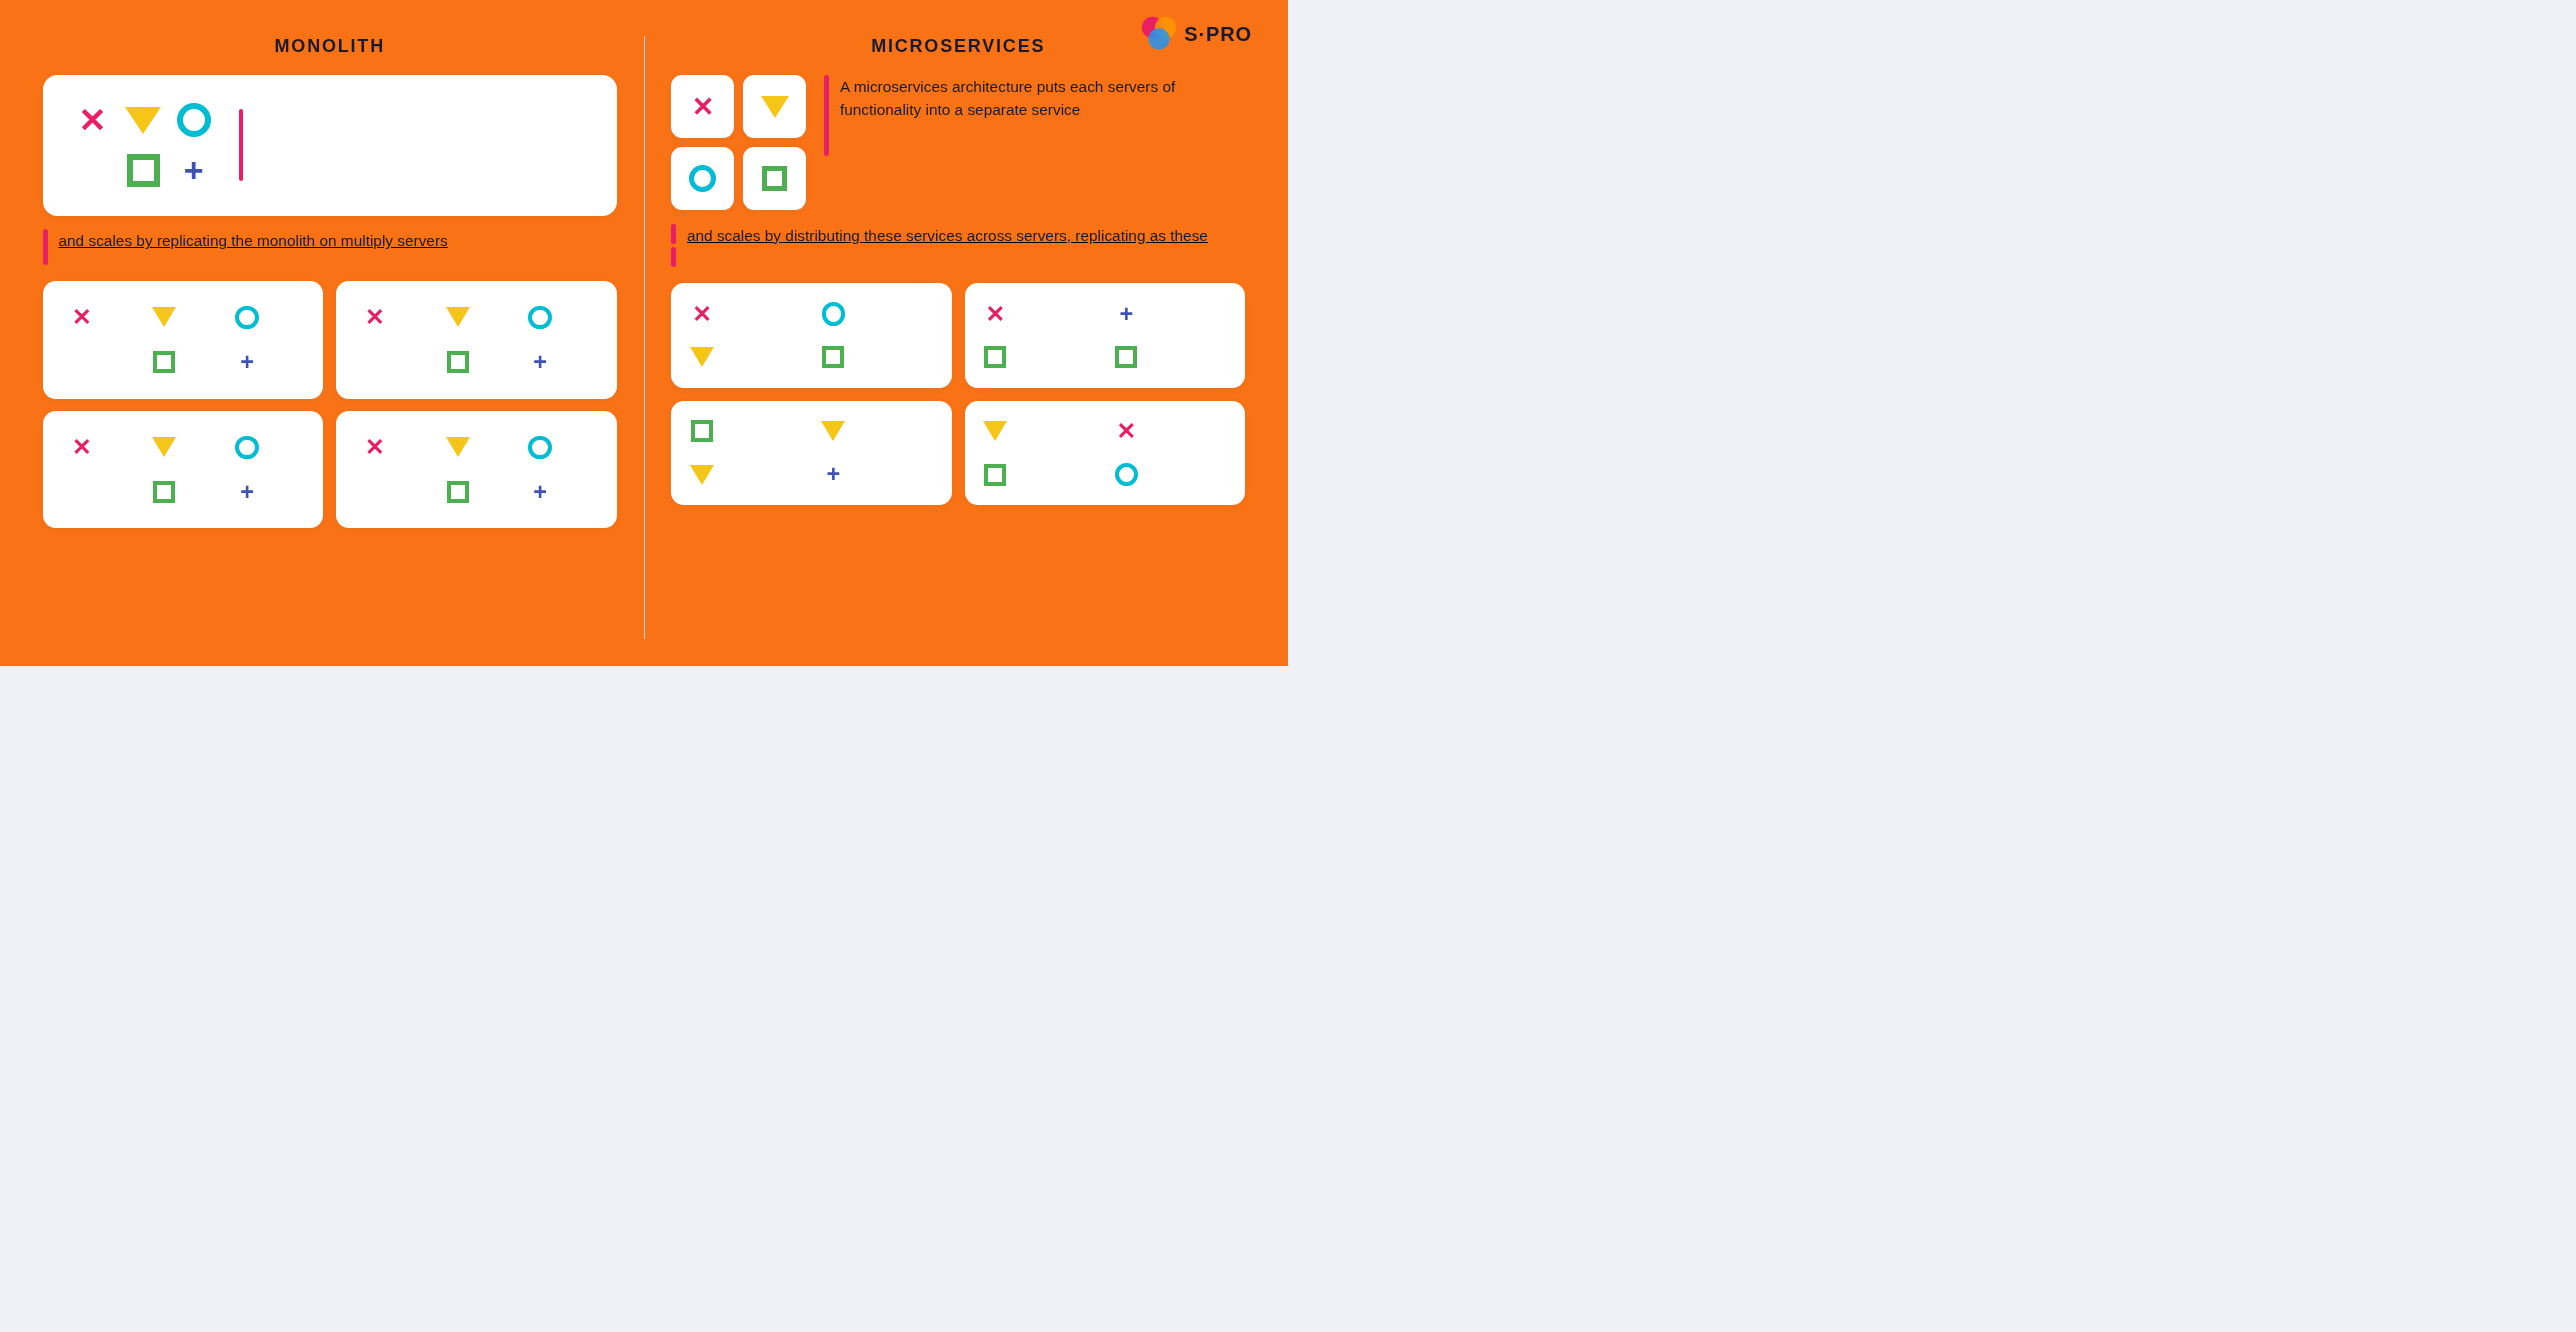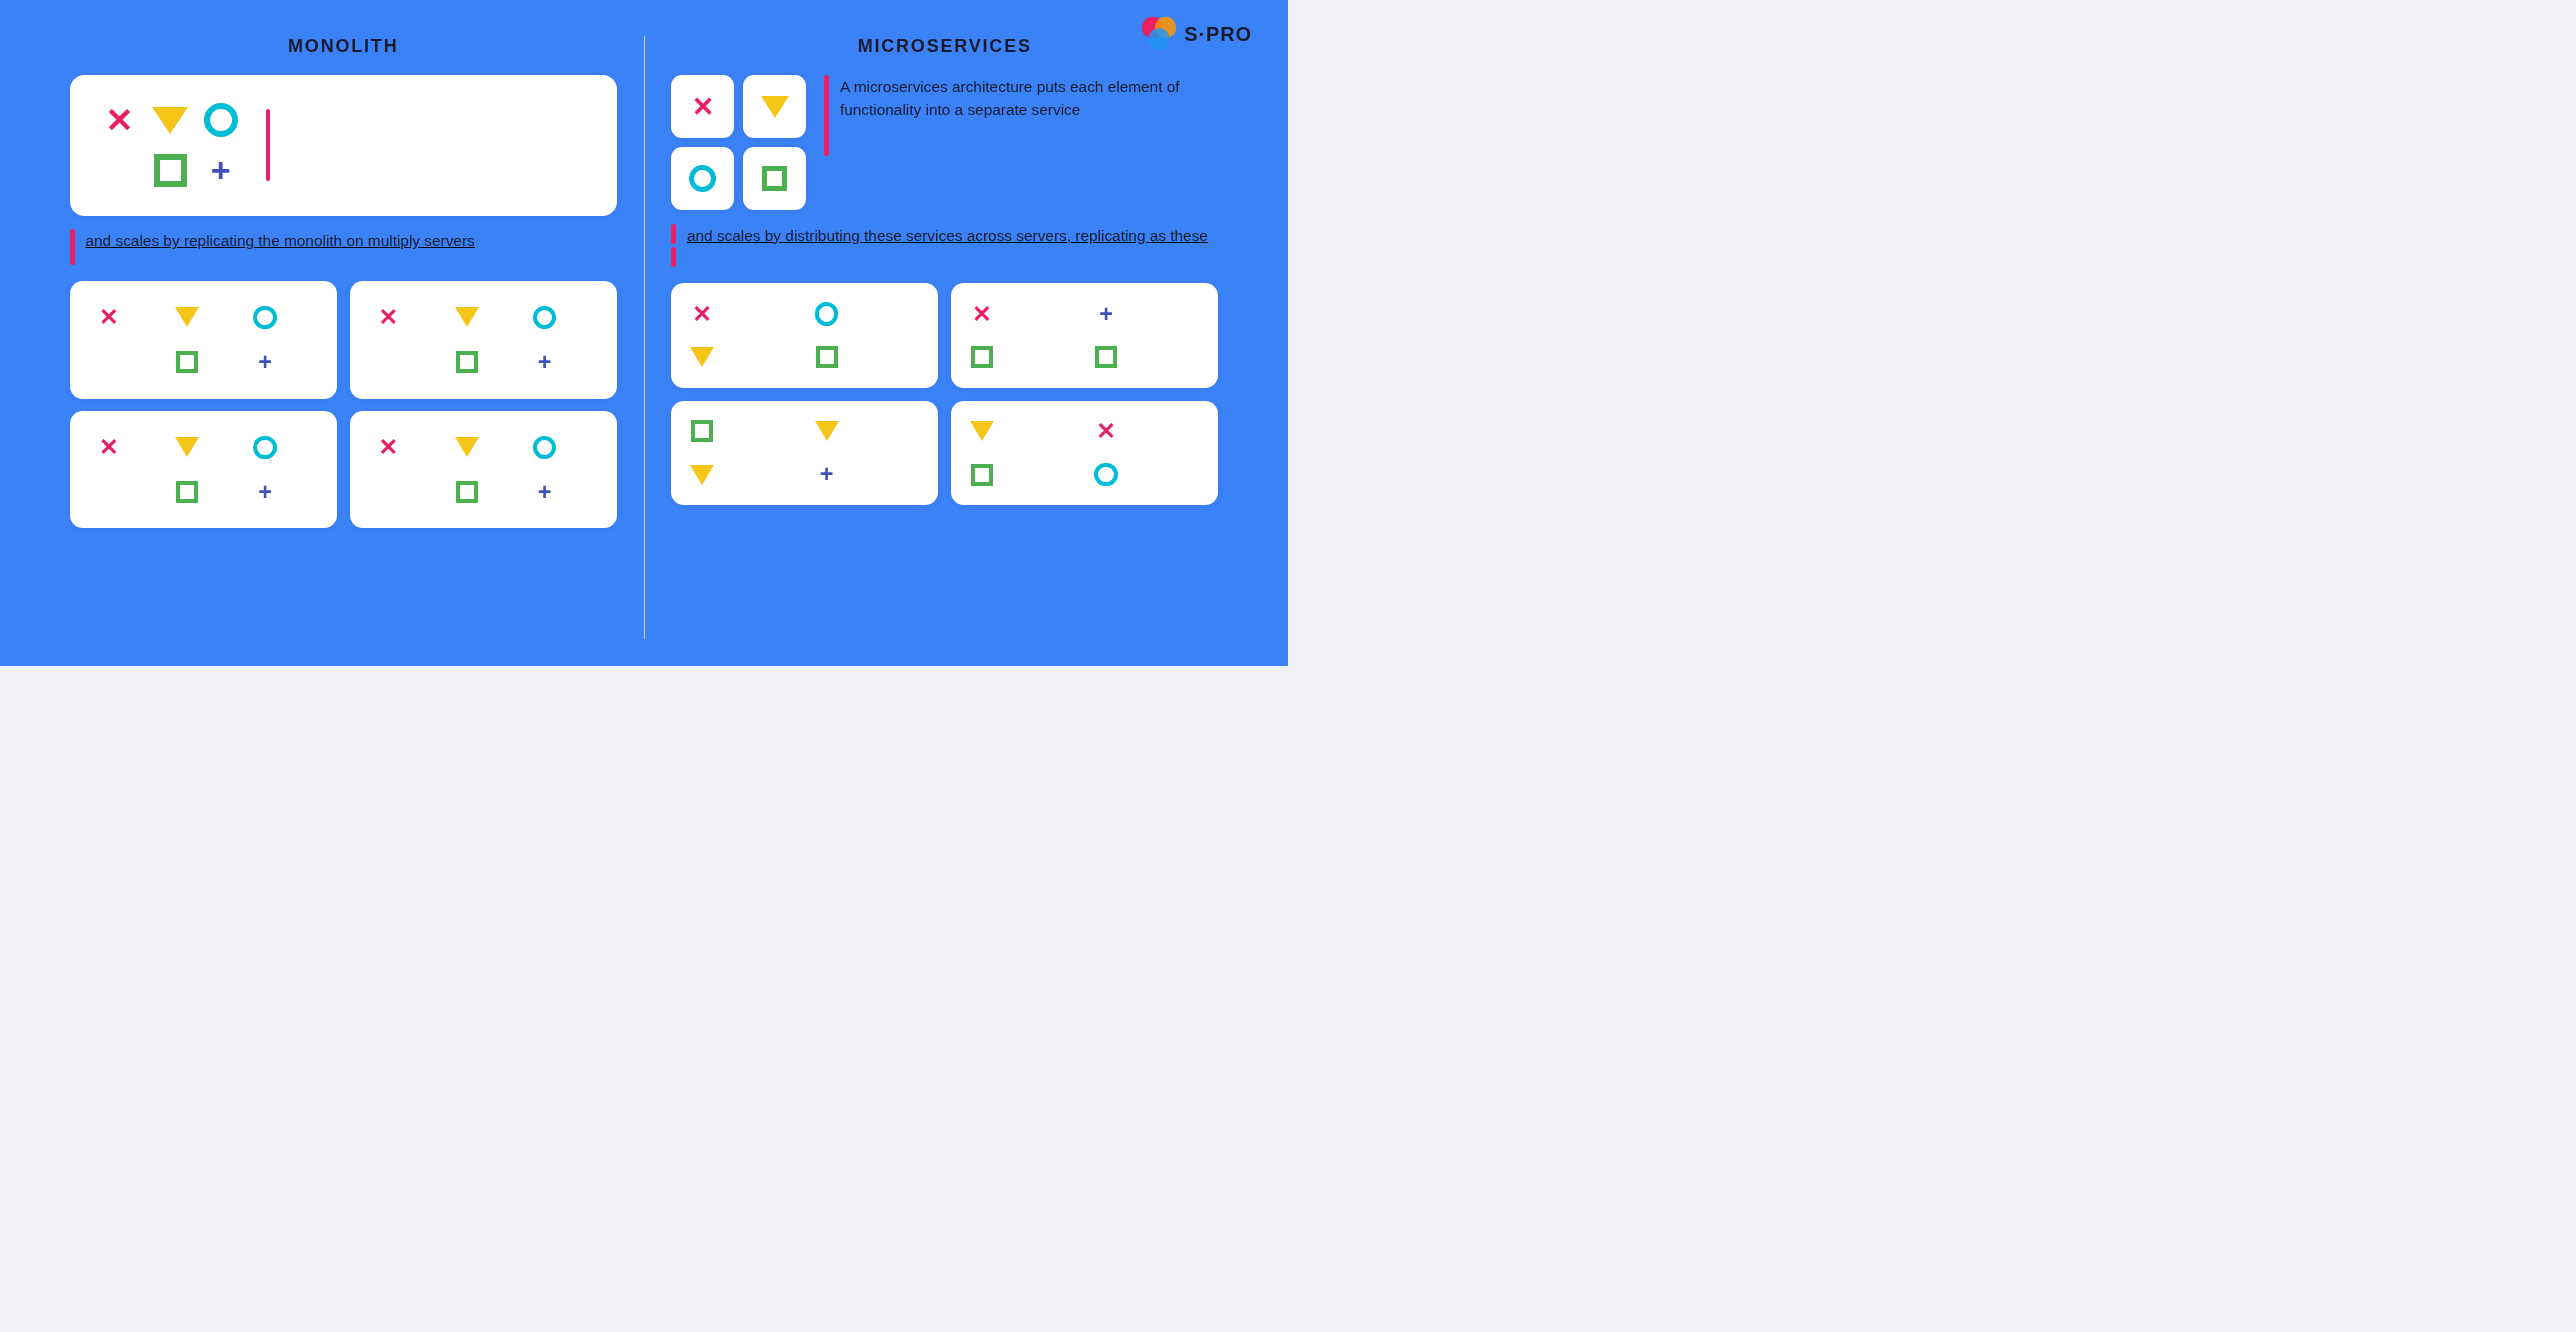--- a/index.html
+++ b/index.html
@@ -7,24 +7,24 @@
       background: #f0f1f7;
       font-family: 'Arial', sans-serif;
       width: 1288px;
       min-height: 666px;
       position: relative;
       overflow: hidden;
     }
     .page {
       width: 1288px;
       min-height: 666px;
-      background: #3b82f6;
+      background: #f97316;
       display: flex;
       flex-direction: column;
-      padding: 27px 52px;
+      padding: 27px 25px;
       position: relative;
     }
     
     .logo {
       position: absolute;
       top: 16.3px;
       right: 36px;
       display: flex;
       align-items: center;
       gap: 7.2px;
@@ -325,21 +325,21 @@
           <div class="micro-small-card">
             <div class="icon-circle-md"></div>
           </div>
           <div class="micro-small-card">
             <div class="icon-square-md"></div>
           </div>
         </div>
 
         <div class="desc-block">
           <div class="pink-bar pink-bar-tall" style="min-height:81px;"></div>
-          <div class="desc-text">A microservices architecture puts each element of functionality into a separate service</div>
+          <div class="desc-text">A microservices architecture puts each servers of functionality into a separate service</div>
         </div>
       </div>
 
       <div class="scale-row">
         <div style="display:flex; flex-direction:column; gap:3.6px;">
           <div class="pink-bar" style="min-height:20px;"></div>
           <div class="pink-bar" style="min-height:20px;"></div>
         </div>
         <div class="desc-text">and scales by distributing these services across servers, replicating as these</div>
       </div>

